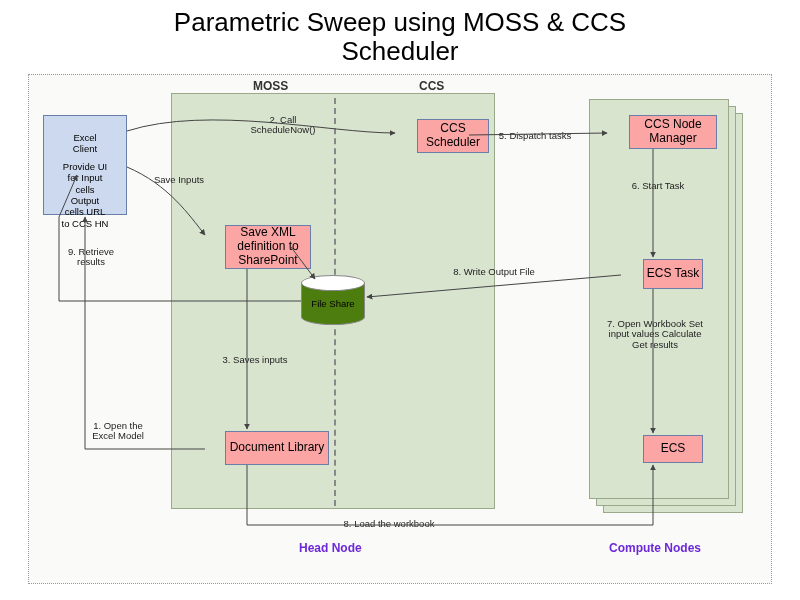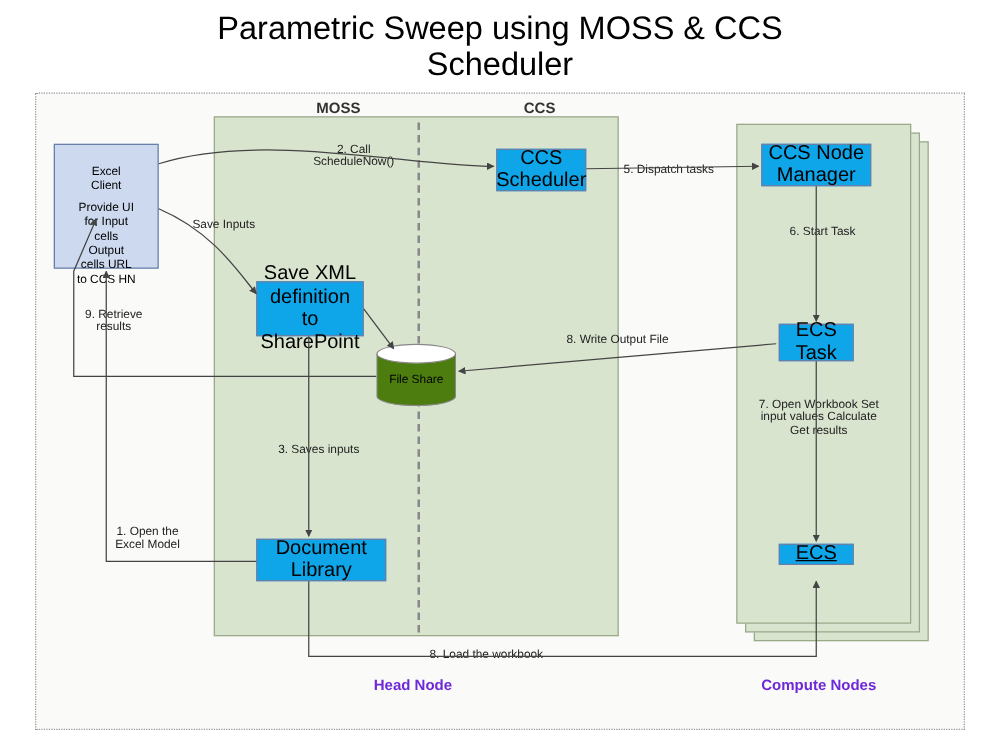--- a/index.html
+++ b/index.html
@@ -4,21 +4,21 @@
 <style>
   * { box-sizing: border-box; margin: 0; padding: 0; }
   body { font-family: "Segoe UI", Arial, sans-serif; width: 800px; height: 600px; background: #fff; position: relative; }
   .title { font-size: 26px; text-align: center; padding: 8px 0 0 0; font-weight: 400; line-height: 1.1; }
   .canvas { position: absolute; left: 28px; top: 74px; width: 744px; height: 510px; border: 1px dotted #999; background: #fafaf8; }
   .region-label { position: absolute; font-size: 12px; font-weight: bold; color: #333; padding-left: 16px; }
   .headnode-box { position: absolute; left: 142px; top: 18px; width: 324px; height: 416px; background: #d9e4cf; border: 1px solid #9aa98a; }
   .dashed-divider { position: absolute; left: 162px; top: 4px; width: 0; height: 408px; border-left: 2px dashed #888; }
   .compute-stack { position: absolute; }
   .stack-card { position: absolute; width: 140px; height: 400px; background: #d9e4cf; border: 1px solid #9aa98a; }
-  .node-box { position: absolute; background: #0ea5e9; border: 1px solid #6a7fa8; font-size: 16px; text-align: center; display: flex; align-items: center; justify-content: center; padding: 2px; line-height: 1.15; }
+  .node-box { position: absolute; background: #fca5a5; border: 1px solid #6a7fa8; font-size: 12px; text-align: center; display: flex; align-items: center; justify-content: center; padding: 2px; line-height: 1.15; margin-left: 20px; }
   .excel-box { position: absolute; left: 14px; top: 40px; width: 84px; height: 100px; background: #cdd9ee; border: 1px solid #6a7fa8; font-size: 9.5px; text-align: center; padding: 16px; line-height: 1.2; }
   .flow-label { position: absolute; font-size: 9.5px; color: #222; text-align: center; line-height: 1.1; }
   .footer-label { position: absolute; font-size: 12px; font-weight: bold; color: #6d28d9; }
   svg.arrows { position: absolute; left: 0; top: 0; pointer-events: none; }
   .cyl { position: absolute; }
   .cyl-top { width: 64px; height: 16px; border: 1px solid #888; border-radius: 50%; background: #fff; position: absolute; top: 0; left: 0; }
   .cyl-body { width: 64px; height: 42px; border-left: 1px solid #888; border-right: 1px solid #888; border-bottom: 1px solid #888; border-bottom-left-radius: 32px 8px; border-bottom-right-radius: 32px 8px; position: absolute; top: 8px; left: 0; background: #4d7c0f; display:flex; align-items:center; justify-content:center; font-size:9.5px; }
 </style>
 </head>
 <body>
@@ -53,21 +53,21 @@
 
   <div class="cyl" style="left:272px; top:200px;">
     <div class="cyl-body">
         <span>File Share</span>
       </div>
     <div class="cyl-top"></div>
   </div>
 
   <div class="node-box" style="left:580px; top:40px; width:88px; height:34px;">CCS Node Manager</div>
   <div class="node-box" style="left:594px; top:184px; width:60px; height:30px;">ECS Task</div>
-  <div class="node-box" style="left:594px; top:360px; width:60px; height:17px;text-decoration:underline;">ECS</div>
+  <div class="node-box" style="left:594px; top:360px; width:60px; height:28px;">ECS</div>
 
   <div class="flow-label" style="left:214px; top:40px; width:80px;">2. Call ScheduleNow()</div>
   <div class="flow-label" style="left:120px; top:100px; width:60px;">Save Inputs</div>
   <div class="flow-label" style="left:466px; top:56px; width:80px;">5. Dispatch tasks</div>
   <div class="flow-label" style="left:594px; top:106px; width:70px;">6. Start Task</div>
   <div class="flow-label" style="left:420px; top:192px; width:90px;">8. Write Output File</div>
   <div class="flow-label" style="left:576px; top:244px; width:100px;">7. Open Workbook Set input values Calculate Get results</div>
   <div class="flow-label" style="left:186px; top:280px; width:80px;">3. Saves inputs</div>
   <div class="flow-label" style="left:54px; top:346px; width:70px;">1. Open the Excel Model</div>
   <div class="flow-label" style="left:34px; top:172px; width:56px;">9. Retrieve results</div>

